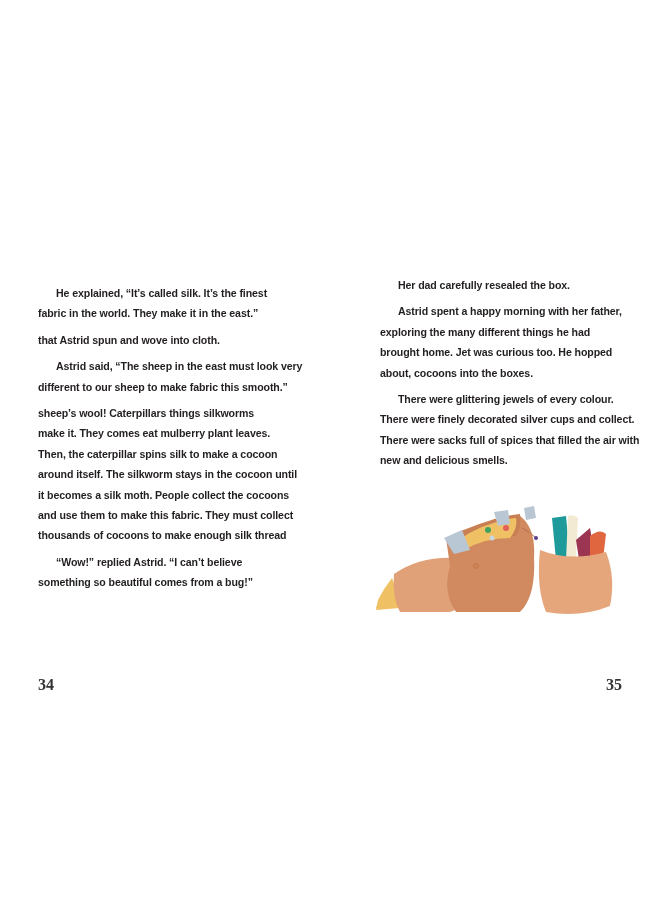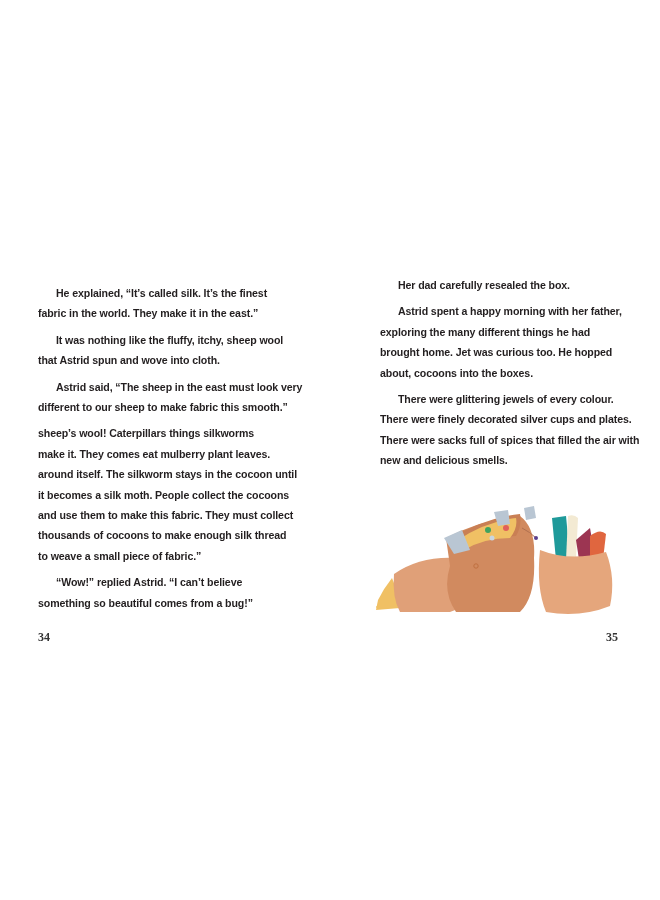--- a/index.html
+++ b/index.html
@@ -7,51 +7,50 @@
            font-family: "Liberation Sans", "DejaVu Sans", sans-serif; color: #231f20; }
     .page { position: absolute; top: 0; height: 900px; font-weight: bold; }
     .page.left { left: 0; width: 330px; }
     .page.right { left: 330px; width: 330px; }
     .text-block { position: absolute; font-size: 10.6px; line-height: 20.4px; letter-spacing: -0.1px; }
     .left .text-block { left: 38px; top: 283px; width: 252px; }
     .right .text-block { left: 50px; top: 275px; width: 260px; }
     .para { margin: 0 0 6px 0; }
     .para .line { display: block; white-space: nowrap; }
     .para .line.first { text-indent: 18px; }
-    .folio { position: absolute; top: 630px; font-family: "Liberation Serif", "DejaVu Serif", serif;
-             font-size: 12px; color: #333; }
+    .folio { position: absolute; top: 676px; font-family: "Liberation Serif", "DejaVu Serif", serif;
+             font-size: 16px; color: #333; }
     .left .folio { left: 38px; }
     .right .folio { left: 276px; }
     .illustration { position: absolute; left: 40px; top: 488px; width: 260px; height: 130px; }
   </style>
 </head>
 <body>
 
 <div class="page left">
   <div class="text-block" id="left-text">
       <p class="para">
         <span class="line first">He explained, “It’s called silk. It’s the finest</span>
         <span class="line">fabric in the world. They make it in the east.”</span>
       </p>
       <p class="para">
-        <span class="line first">It was nothing like the fluffy, itchy, sheep wool</span>
         <span class="line">that Astrid spun and wove into cloth.</span>
       </p>
       <p class="para">
         <span class="line first">Astrid said, “The sheep in the east must look very</span>
         <span class="line">different to our sheep to make fabric this smooth.”</span>
       </p>
       <p class="para">
         <span class="line">sheep’s wool! Caterpillars things silkworms</span>
         <span class="line">make it. They comes eat mulberry plant leaves.</span>
+        <span class="line">Then, the caterpillar spins silk to make a cocoon</span>
         <span class="line">around itself. The silkworm stays in the cocoon until</span>
         <span class="line">it becomes a silk moth. People collect the cocoons</span>
         <span class="line">and use them to make this fabric. They must collect</span>
         <span class="line">thousands of cocoons to make enough silk thread</span>
-        <span class="line">to weave a small piece of fabric.”</span>
       </p>
       <p class="para">
         <span class="line first">“Wow!” replied Astrid. “I can’t believe</span>
         <span class="line">something so beautiful comes from a bug!”</span>
       </p>
     </div>
   <div class="folio">34</div>
 </div>
 
 <div class="page right">
@@ -60,21 +59,21 @@
         <span class="line first">Her dad carefully resealed the box.</span>
       </p>
       <p class="para">
         <span class="line first">Astrid spent a happy morning with her father,</span>
         <span class="line">exploring the many different things he had</span>
         <span class="line">brought home. Jet was curious too. He hopped</span>
         <span class="line">about, cocoons into the boxes.</span>
       </p>
       <p class="para">
         <span class="line first">There were glittering jewels of every colour.</span>
-        <span class="line">There were finely decorated silver cups and plates.</span>
+        <span class="line">There were finely decorated silver cups and collect.</span>
         <span class="line">There were sacks full of spices that filled the air with</span>
         <span class="line">new and delicious smells.</span>
       </p>
     </div>
 
   <svg class="illustration" viewBox="0 0 260 130">
 
     <path d="M8 112 Q14 100 22 90 Q28 104 30 120 L6 122 Z" fill="#f0c064"></path>
     <ellipse cx="12" cy="119" rx="6" ry="2" fill="#f0c064"></ellipse>
 

